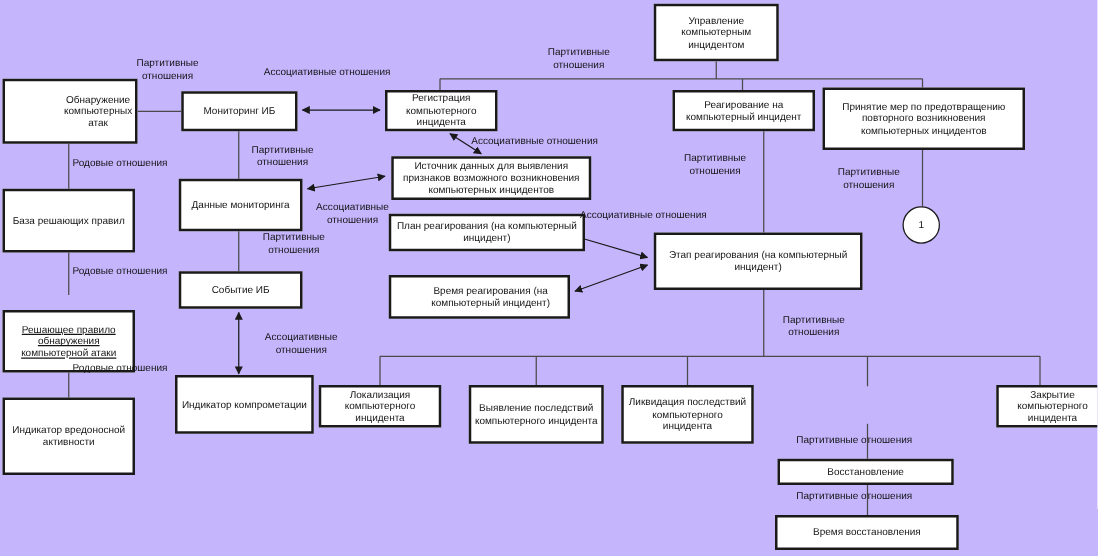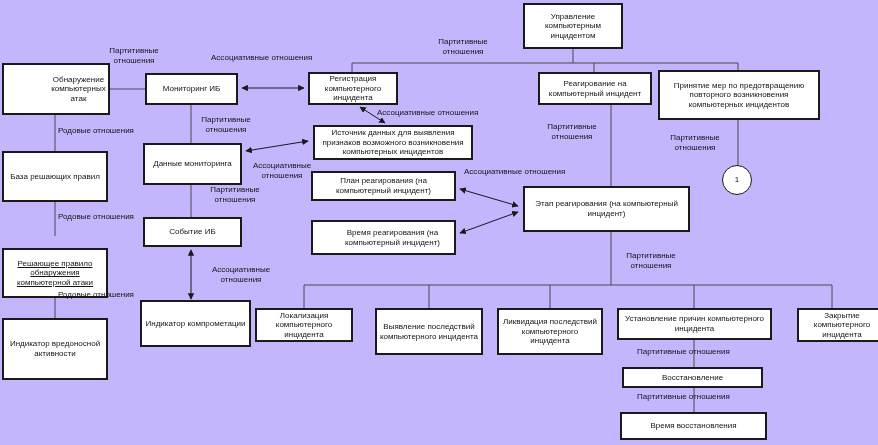--- a/index.html
+++ b/index.html
@@ -35,21 +35,21 @@
   
   #b-upravlenie{left:523px;top:3px;width:100px;height:46px;}
   #b-obnaruzhenie{left:2px;top:63px;width:108px;height:52px;padding-left:47px;}
   #b-monitoring{left:145px;top:73px;width:93px;height:32px;}
   #b-registracija{left:308px;top:72px;width:90px;height:33px;}
   #b-reagirovanie{left:538px;top:72px;width:114px;height:33px;}
   #b-prinjatie{left:658px;top:70px;width:162px;height:50px;}
   #b-baza{left:2px;top:151px;width:106px;height:51px;}
   #b-dannye{left:143px;top:143px;width:99px;height:42px;}
   #b-istochnik{left:313px;top:125px;width:160px;height:35px;}
-  #b-plan{left:311px;top:171px;width:145px;height:30px;}
+  #b-plan{left:311px;top:171px;width:157px;height:30px;}
   #b-vremja-reag{left:311px;top:220px;width:145px;height:35px;padding-left:20px;}
   #b-etap{left:523px;top:186px;width:167px;height:46px;}
   #b-reshajushchee{left:2px;top:248px;width:106px;height:50px;text-decoration:underline;}
   #b-sobytie{left:143px;top:217px;width:99px;height:30px;}
   #b-indikator-vred{left:2px;top:318px;width:106px;height:62px;}
   #b-indikator-komp{left:140px;top:300px;width:111px;height:47px;}
   #b-lokalizacija{left:255px;top:308px;width:98px;height:34px;}
   #b-vyjavlenie{left:375px;top:308px;width:108px;height:47px;}
   #b-likvidacija{left:497px;top:308px;width:106px;height:47px;}
   #b-ustanovlenie{left:617px;top:308px;width:155px;height:32px;}
@@ -122,21 +122,20 @@
   <div class="node" id="b-plan">План реагирования (на компьютерный инцидент)</div>
   <div class="node" id="b-vremja-reag">Время реагирования (на компьютерный инцидент)</div>
   <div class="node" id="b-etap">Этап реагирования (на компьютерный инцидент)</div>
   <div class="node" id="b-reshajushchee">Решающее правило обнаружения компьютерной атаки</div>
   <div class="node" id="b-sobytie">Событие ИБ</div>
   <div class="node" id="b-indikator-vred">Индикатор вредоносной активности</div>
   <div class="node" id="b-indikator-komp">Индикатор компрометации</div>
   <div class="node" id="b-lokalizacija">Локализация компьютерного инцидента</div>
   <div class="node" id="b-vyjavlenie">Выявление последствий компьютерного инцидента</div>
   <div class="node" id="b-likvidacija">Ликвидация последствий компьютерного инцидента</div>
-  <div class="node" id="b-ustanovlenie">Установление причин компьютерного инцидента</div>
   <div class="node" id="b-zakrytie">Закрытие компьютерного инцидента</div>
   <div class="node" id="b-vosstanovlenie">Восстановление</div>
   <div class="node" id="b-vremja-vosst">Время восстановления</div>
   <div class="node circle" id="b-circle1">1</div>
 
   <div class="rel" id="l-p1">Партитивные отношения</div>
   <div class="rel one" id="l-a2">Ассоциативные отношения</div>
   <div class="rel" id="l-p3">Партитивные отношения</div>
   <div class="rel one" id="l-r4">Родовые отношения</div>
   <div class="rel" id="l-p5">Партитивные отношения</div>

